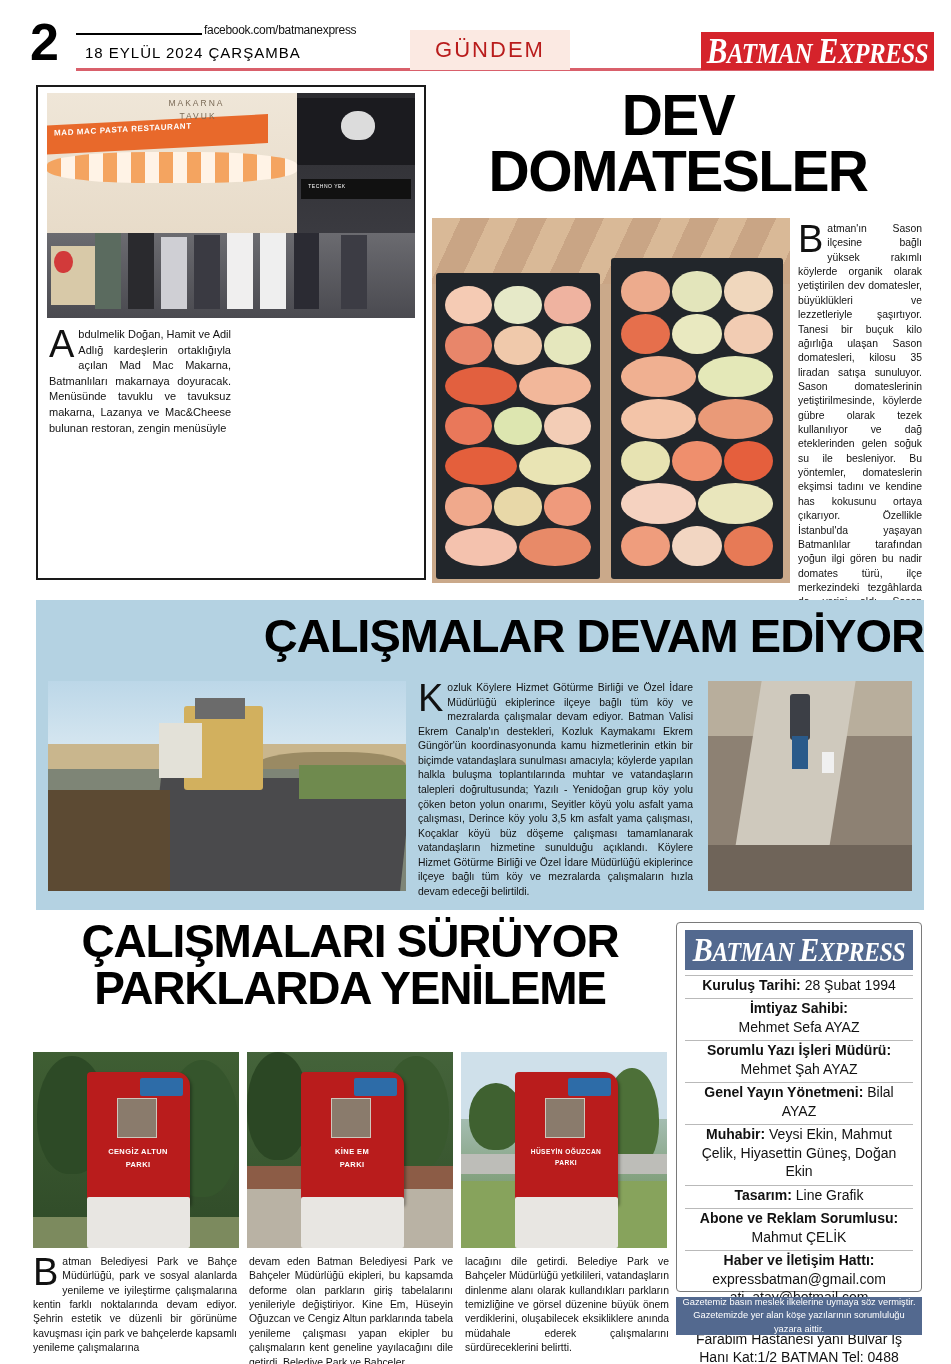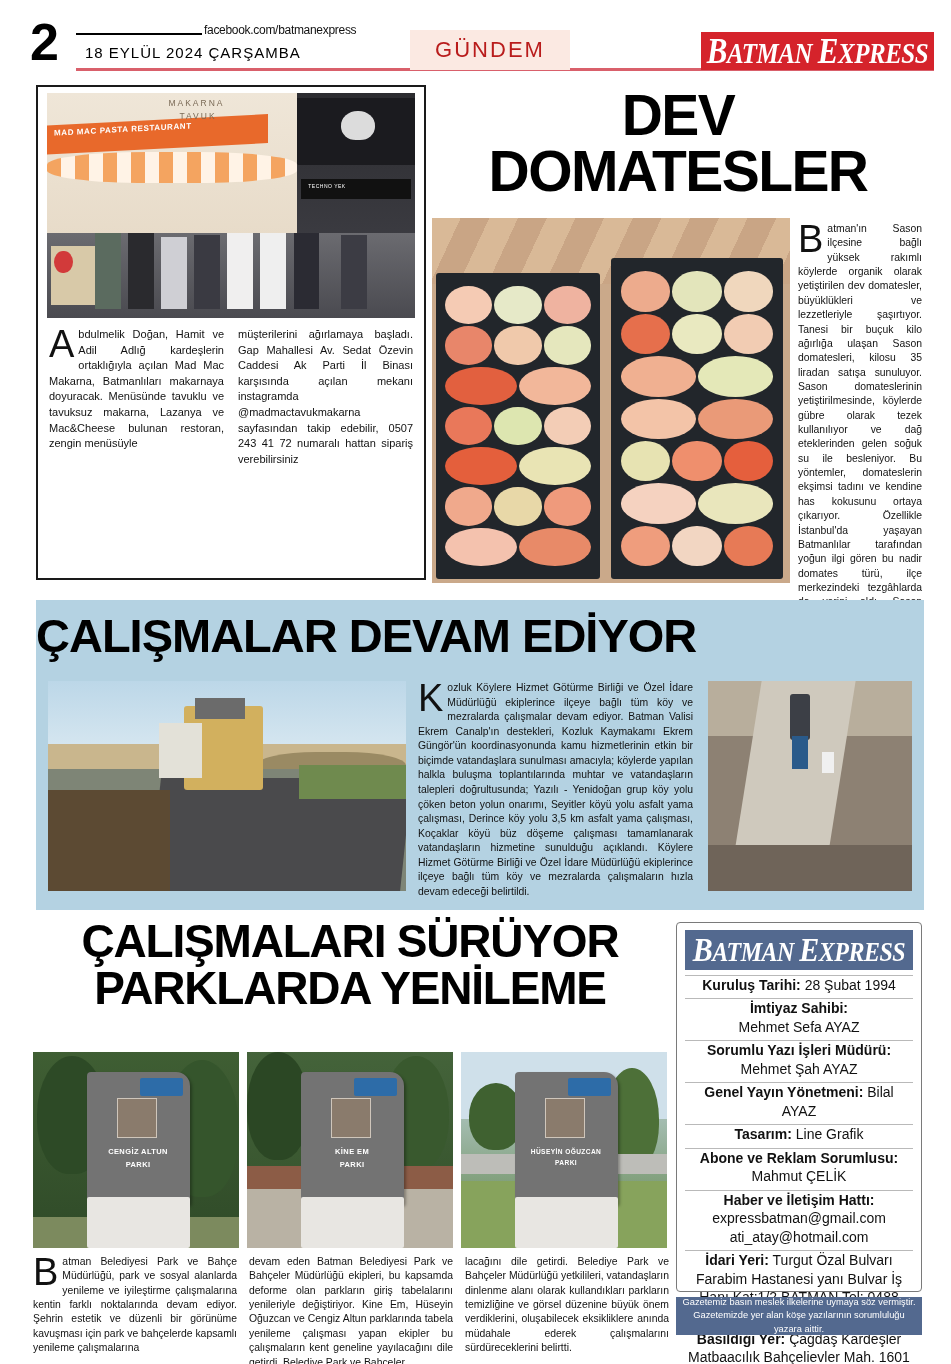--- a/index.html
+++ b/index.html
@@ -87,21 +87,21 @@
     position: absolute; left: 798px; top: 222px; width: 124px; height: 362px;
     font-size: 10.4px; line-height: 1.38; text-align: justify; color: #111;
   }
 
   
   .banner {
     position: absolute; left: 36px; top: 600px; width: 888px; height: 310px;
     background: #b4d2e2;
   }
   .banner-title {
-    position: absolute; left: 0; top: 8px; width: 888px; text-align: left;
+    position: absolute; left: 0; top: 8px; width: 888px; text-align: right;
     font-size: 47px; font-weight: 700; letter-spacing: -1px; color: #000;
   }
   .banner-photo-l {
     position: absolute; left: 12px; top: 81px; width: 358px; height: 210px;
     overflow: hidden; background: #9fb4c0;
   }
   .banner-text {
     position: absolute; left: 382px; top: 81px; width: 275px; height: 215px;
     font-size: 10.4px; line-height: 1.40; text-align: justify; color: #111;
   }
@@ -158,21 +158,21 @@
 
   
   .sky { position: absolute; left:0; top:0; width:100%; height:45%; background: linear-gradient(#bcd7e8,#dceaf2); }
   .crate-grid {
     position:absolute; width:100%; height:100%;
     display:grid; grid-template-columns: repeat(6,1fr); grid-template-rows: repeat(7,1fr); gap:2px; padding:6px;
   }
   .tom { border-radius:50%; }
   .sign {
     position:absolute; left:26%; top:10%; width:50%; height:68%;
-    background:#737373; border-radius:4px 14px 4px 4px;
+    background:#b91c1c; border-radius:4px 14px 4px 4px;
     box-shadow: 2px 2px 3px rgba(0,0,0,.3);
   }
   .sign-logo {
     position:absolute; right:6%; top:5%; width:42%; height:13%;
     background:#2d6ca8; border-radius:2px;
   }
   .sign-photo {
     position:absolute; left:30%; top:20%; width:38%; height:30%;
     background:#8a7b6c; border:1px solid #cfc6bb;
   }
@@ -229,23 +229,20 @@
     <div style="position:absolute;left:67%;bottom:4%;width:7%;height:34%;background:#2b2b33;"></div>
     <div style="position:absolute;left:80%;bottom:4%;width:7%;height:33%;background:#3c3c44;"></div>
     <div style="position:absolute;left:1%;bottom:6%;width:12%;height:26%;background:#d8c9a8;"></div>
     <div style="position:absolute;left:2%;bottom:20%;width:5%;height:10%;background:#d23a3a;border-radius:50%;"></div>
   </div>
 
   <div class="art1-body">
     <div class="col">
       <span class="dropcap">A</span><span>bdulmelik Doğan, Hamit ve Adil Adlığ kardeşlerin ortaklığıyla açılan Mad Mac Makarna, Batmanlıları makarnaya doyuracak. Menüsünde tavuklu ve tavuksuz makarna, Lazanya ve Mac&amp;Cheese bulunan restoran, zengin menüsüyle</span>
     </div>
-    <div class="col">
-      <span>müşterilerini ağırlamaya başladı. Gap Mahallesi Av. Sedat Özevin Caddesi Ak Parti İl Binası karşısında açılan mekanı instagramda @madmactavukmakarna sayfasından takip edebilir, 0507 243 41 72 numaralı hattan sipariş verebilirsiniz</span>
-    </div>
   </div>
 </div>
 
 <div class="art2-title">
   <div>DEV DOMATESLER</div>
 </div>
 
 <div class="art2-photo">
   <div style="position:absolute;left:0;top:0;width:100%;height:18%;background:repeating-linear-gradient(115deg,#d9b997 0 26px,#c9a585 26px 52px);"></div>
   <div style="position:absolute;left:1%;top:15%;width:46%;height:84%;background:#22262b;border-radius:3px;"></div>
@@ -395,20 +392,23 @@
   <div class="mrow">
     <b>İmtiyaz Sahibi:</b><br><span>Mehmet Sefa AYAZ</span>
   </div>
   <div class="mrow">
     <b>Sorumlu Yazı İşleri Müdürü:</b><span> Mehmet Şah AYAZ</span>
   </div>
   <div class="mrow">
     <b>Genel Yayın Yönetmeni:</b><span> Bilal AYAZ</span>
   </div>
   <div class="mrow">
+    <b>Muhabir:</b><span> Veysi Ekin, Mahmut Çelik, Hiyasettin Güneş, Doğan Ekin</span>
+  </div>
+  <div class="mrow">
     <b>Tasarım:</b><span> Line Grafik</span>
   </div>
   <div class="mrow">
     <b>Abone ve Reklam Sorumlusu:</b><span> Mahmut ÇELİK</span>
   </div>
   <div class="mrow">
     <b>Haber ve İletişim Hattı:</b><br><span style="white-space:pre-line">expressbatman@gmail.com
 ati_atay@hotmail.com</span>
   </div>
   <div class="mrow">

